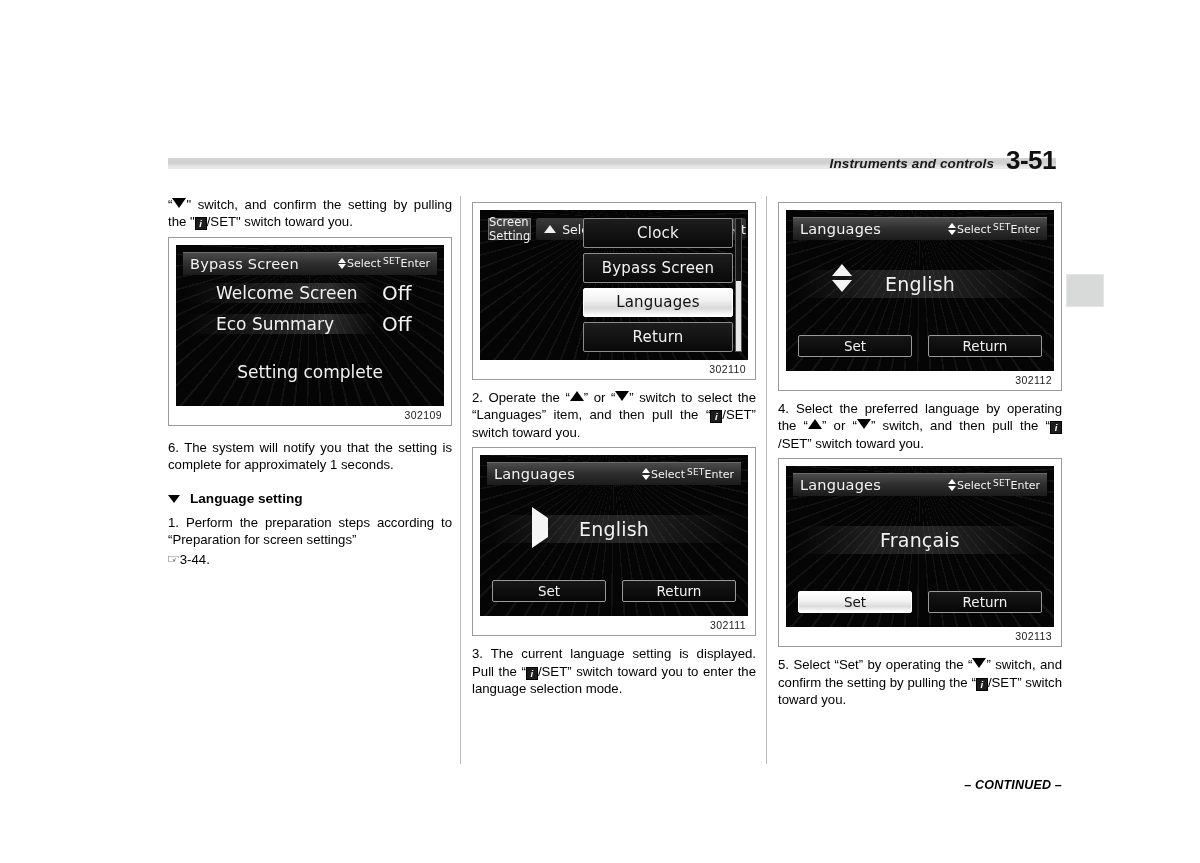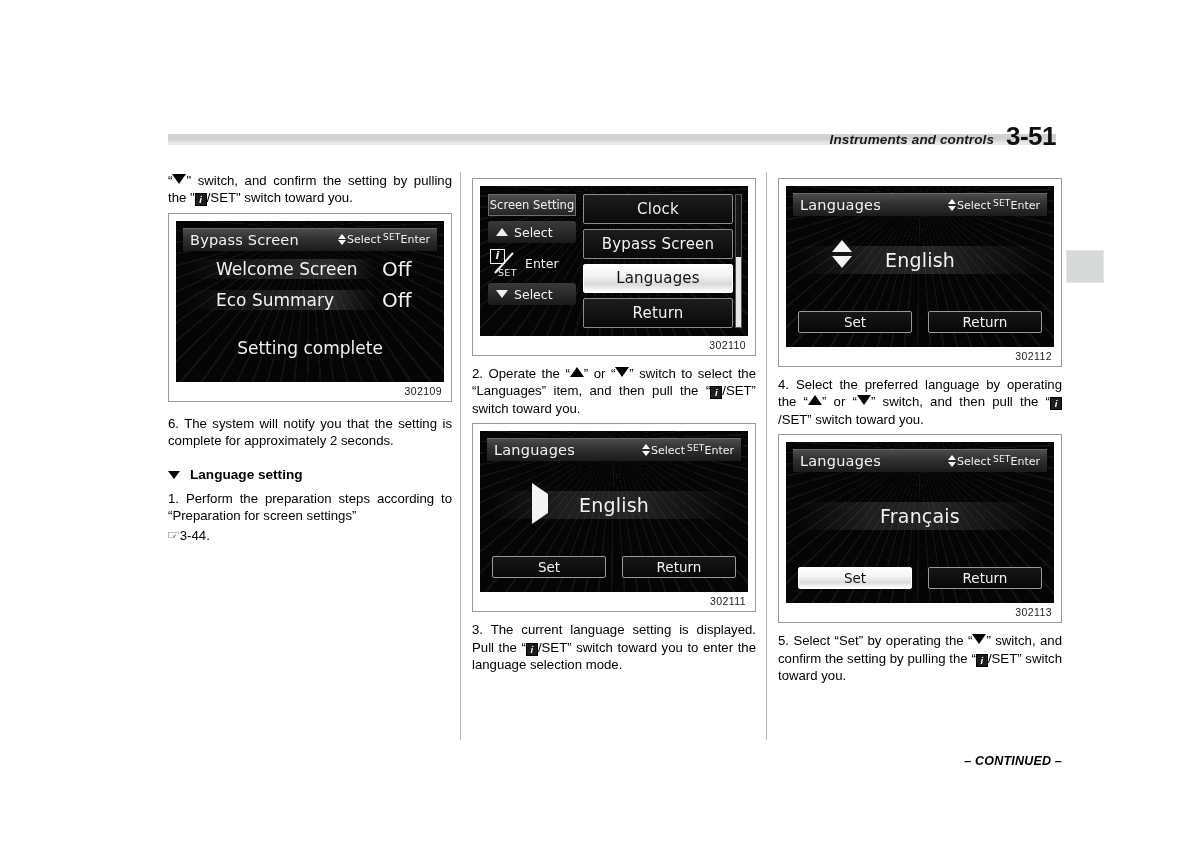--- a/index.html
+++ b/index.html
@@ -3,21 +3,21 @@
 <meta charset="utf-8">
 <style>
   * { box-sizing: border-box; margin: 0; padding: 0; }
   html, body {
     width: 1200px; height: 863px;
     background: #ffffff;
     font-family: "Liberation Sans", sans-serif;
     color: #000;
     overflow: hidden;
   }
-  .page { position: relative; width: 1200px; height: 838px; }
+  .page { position: relative; width: 1200px; height: 838px; margin-top: 24px; }
 
   
   .header { position: absolute; left: 168px; top: 128px; width: 888px; height: 36px; }
   .header-rule {
     position: absolute; left: 0; top: 6px; width: 888px; height: 9px;
     background: linear-gradient(to bottom, #d4d4d4 0%, #cfcfcf 55%, #e8e8e8 100%);
   }
   .header-rule-thin {
     position: absolute; left: 0; top: 15px; width: 888px; height: 2px; background: #e9e9e9;
   }
@@ -142,21 +142,21 @@
     flex: 1; font-size: 17px; text-align: left; padding-left: 30px;
     background: linear-gradient(to right, rgba(255,255,255,0.0) 0%, rgba(255,255,255,0.10) 45%, rgba(255,255,255,0.16) 75%, rgba(255,255,255,0.0) 100%);
   }
   .lcd-row .rval { width: 58px; font-size: 20px; text-align: left; padding-left: 6px; }
   .lcd-complete {
     text-align: center; font-size: 17px; margin-top: 25px;
   }
 
   
   .menu-wrap { display: flex; height: 100%; padding: 8px 6px 8px 8px; gap: 7px; }
-  .menu-side { width: 88px; display: flex; flex-direction: column; gap: 5px; }
+  .menu-side { width: 88px; display: flex; flex-direction: row; gap: 5px; justify-content: space-between; }
   .side-head {
     height: 22px; background: linear-gradient(to bottom,#4e4e4e,#242424);
     border: 1px solid #6d6d6d; font-size: 11.5px;
     display: flex; align-items: center; justify-content: center;
   }
   .side-btn {
     height: 22px; background: linear-gradient(to bottom,#3a3a3a,#1a1a1a);
     border-radius: 3px; display: flex; align-items: center; gap: 6px;
     padding-left: 8px; font-size: 12.5px;
   }
@@ -280,21 +280,21 @@
         <div class="lcd-row">
           <span class="rlabel">Eco Summary</span>
           <span class="rval">Off</span>
         </div>
         <div class="lcd-complete">Setting complete</div>
       </div>
       <div class="figcaption">302109</div>
     </div>
 
     <div class="para-gap"></div>
-    <p class="body">6. The system will notify you that the setting is complete for approximately 2 seconds.</p>
+    <p class="body">6. The system will notify you that the setting is complete for approximately 1 seconds.</p>
 
     <div class="para-gap"></div>
     <h3 class="subhead">
       <span class="gly-down sm"></span>
       <span>Language setting</span>
     </h3>
 
     <p class="body">1. Perform the preparation steps according to “Preparation for screen settings”</p>
     <p class="body last-left"><span class="ref-hand">☞</span><span>3-44.</span></p>
   </div>

